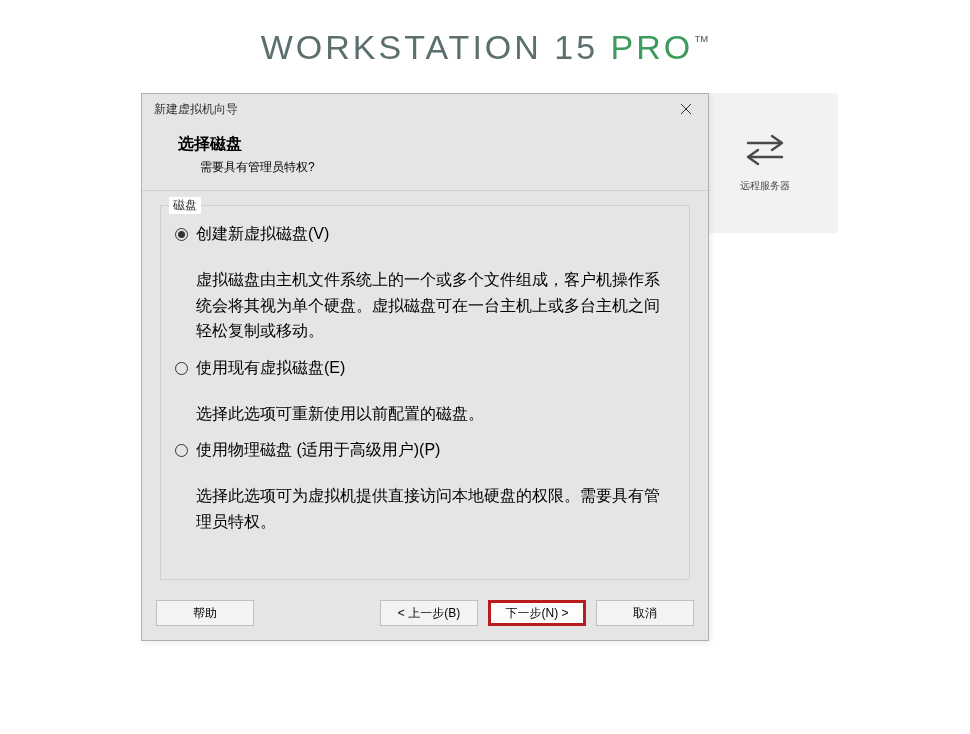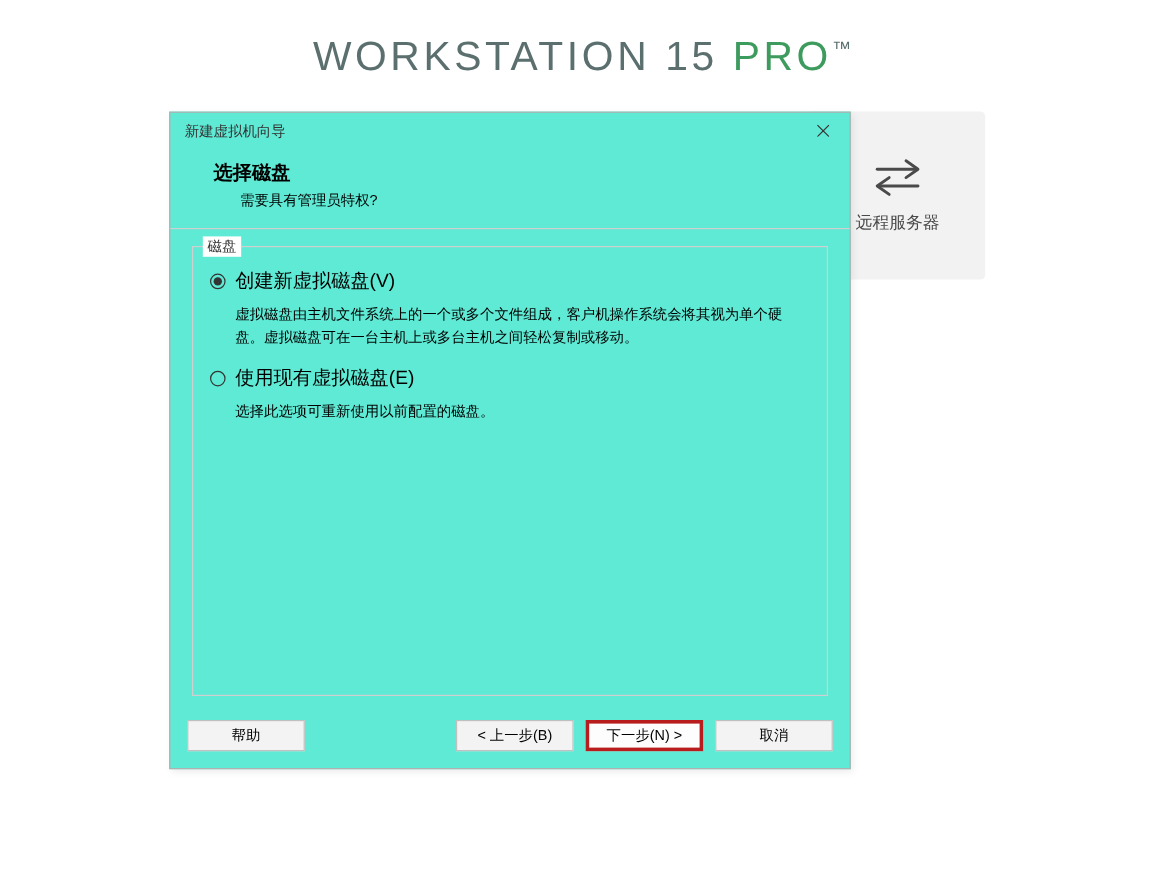--- a/index.html
+++ b/index.html
@@ -20,40 +20,40 @@
       font-size: 34px;
       font-weight: 400;
       letter-spacing: 3px;
       color: #5c6f6f;
     }
     .bg-title .pro { color: #3e9b5e; }
     .bg-title .tm { font-size: 16px; vertical-align: super; color: #5c6f6f; letter-spacing: 0; }
     .bg-card {
       position: absolute;
       top: 93px;
-      left: 675px;
+      left: 692px;
       width: 146px;
       height: 140px;
       background: #f2f2f2;
       border-radius: 4px;
       display: flex;
       flex-direction: column;
       align-items: center;
       justify-content: center;
       color: #4a4a4a;
-      font-size: 14px;
+      font-size: 10px;
     }
     .bg-card svg { margin-bottom: 12px; }
     .dialog {
       position: absolute;
       left: 141px;
       top: 93px;
       width: 568px;
       height: 548px;
-      background: #5eead4;
+      background: #e5e5e5;
       border: 1px solid #b0b0b0;
       box-shadow: 2px 2px 6px rgba(0,0,0,0.08);
       display: flex;
       flex-direction: column;
     }
     .titlebar {
       height: 30px;
       display: flex;
       align-items: center;
       justify-content: space-between;
@@ -115,24 +115,24 @@
       flex-shrink: 0;
     }
     .radio-circle.checked::after {
       content: "";
       width: 7px;
       height: 7px;
       background: #333;
       border-radius: 50%;
     }
     .radio-desc {
-      font-size: 12px;
+      font-size: 16px;
       color: #000;
       padding-left: 21px;
-      margin-top: 8px;
+      margin-top: 22px;
       line-height: 1.6;
     }
     .button-row {
       padding: 10px 14px 14px 14px;
       display: flex;
       align-items: center;
       gap: 10px;
     }
     .button-row .spacer { flex: 1; }
     .btn {
@@ -203,20 +203,27 @@
       </div>
 
       <div class="radio-option">
         <div class="radio-row">
           <span class="radio-circle"></span>
           <span>使用现有虚拟磁盘(E)</span>
         </div>
         <div class="radio-desc">选择此选项可重新使用以前配置的磁盘。</div>
       </div>
 
+      <div class="radio-option">
+        <div class="radio-row">
+          <span class="radio-circle"></span>
+          <span>使用物理磁盘 (适用于高级用户)(P)</span>
+        </div>
+        <div class="radio-desc">选择此选项可为虚拟机提供直接访问本地硬盘的权限。需要具有管理员特权。</div>
+      </div>
 
     </div>
   </div>
 
   <div class="button-row">
     <button class="btn">帮助</button>
     <div class="spacer"></div>
     <button class="btn">&lt; 上一步(B)</button>
     <button class="btn default">下一步(N) &gt;</button>
     <button class="btn">取消</button>

